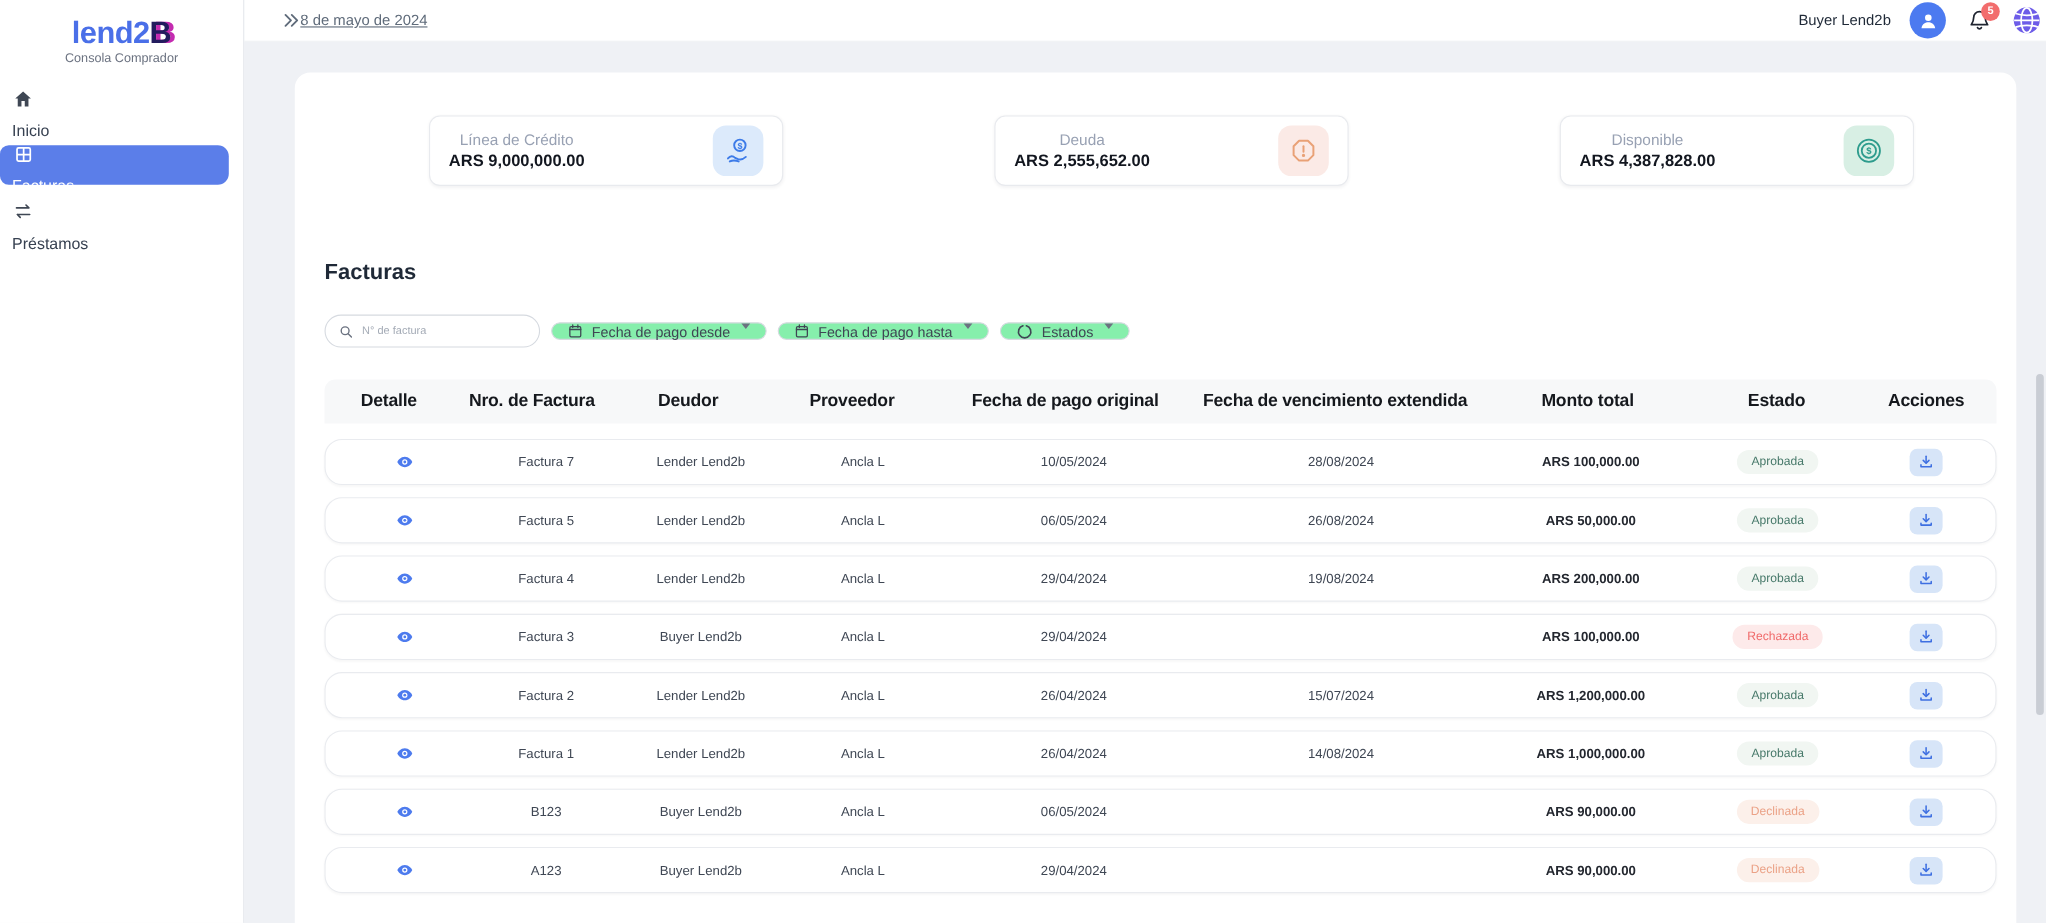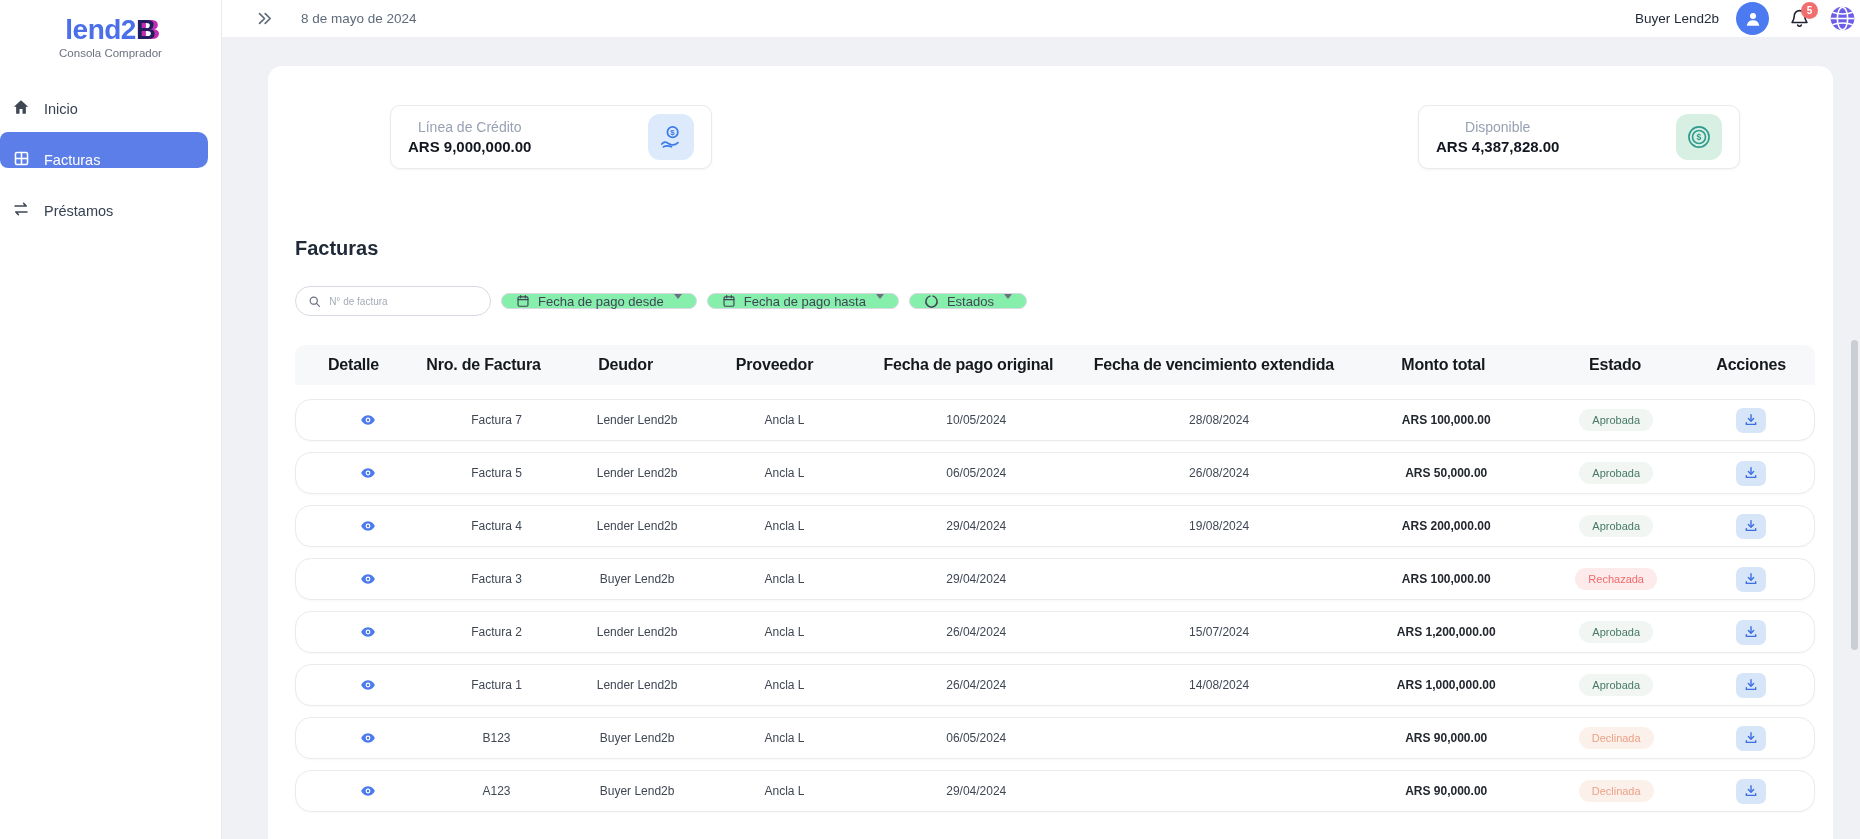--- a/index.html
+++ b/index.html
@@ -8,33 +8,33 @@
 
   
   .sidebar { position:absolute; left:0; top:0; width:222px; height:839px;
     background:#fff; border-right:1px solid #E7E9EE; z-index:5; }
   .logo-wrap { text-align:center; padding-top:14px; }
   .logo { font-size:28px; font-weight:800; letter-spacing:-0.5px; }
   .logo .l1 { color:#4A6FE8; }
   .logo .l2 { color:#231C5E; text-shadow:4px 0 0 #C42BB0; }
   .logo-sub { font-size:11.5px; color:#6B7280; margin-top:1px; }
   .nav { margin-top:22px; }
-  .nav-item { display:flex; align-items:flex-end; gap:13px; height:36px;
+  .nav-item { display:flex; align-items:flex-start; gap:13px; height:36px;
     padding-left:11px; margin-bottom:15px; font-size:14.5px; color:#374151;
-    cursor:pointer; }
+    cursor:pointer;flex-direction:column; }
   .nav-item .nicon { width:20px; height:20px; display:flex; align-items:center; justify-content:center; }
   .nav-item.active { background:#5B7EE9; color:#fff; width:208px;
     border-radius:8px 10px 10px 8px; }
 
   
   .topbar { position:absolute; left:222px; top:0; right:0; height:38px;
     background:#fff; display:flex; align-items:center; padding:0 10px 0 34px;
     border-bottom:1px solid #EEF0F3; z-index:4; }
   .collapse-btn { display:flex; align-items:center; cursor:pointer; }
-  .topbar-date { margin-left:28px; font-size:13.5px; color:#5F6B7A; }
+  .topbar-date { margin-left:0; font-size:13.5px; color:#5F6B7A;text-decoration:underline; }
   .topbar-right { margin-left:auto; display:flex; align-items:center; gap:17px; }
   .user-name { font-size:13.5px; color:#1F2937; font-weight:500; }
   .avatar { width:33px; height:33px; border-radius:50%; background:#4C7AF0;
     display:flex; align-items:center; justify-content:center; cursor:pointer; }
   .bell-wrap { position:relative; cursor:pointer; width:26px; height:26px;
     display:flex; align-items:center; justify-content:center; }
   .notif-badge { position:absolute; top:-4px; right:-6px; min-width:17px; height:17px;
     background:#F26D6D; color:#fff; border-radius:9px; font-size:10px; font-weight:700;
     display:flex; align-items:center; justify-content:center; padding:0 4px; }
   .globe-wrap { width:27px; height:27px; margin-right:-6px; cursor:pointer; }
@@ -186,20 +186,33 @@
           <svg width="26" height="26" viewBox="0 0 24 24" fill="none" stroke="#3D7BE8" stroke-width="1.6" stroke-linecap="round">
             <circle cx="13.5" cy="7.5" r="4.8"></circle>
             <text x="13.5" y="10.2" text-anchor="middle" font-size="7.5" fill="#3D7BE8" stroke="none" font-family="'Liberation Sans',sans-serif" font-weight="bold">$</text>
             <path d="M3.5 18.5 C5.5 16.2 7.5 16.2 9.5 18 L12 19 C14 19.7 16.5 19 18.5 17.2"></path>
             <path d="M5 21 C8 19.5 10 20 12.5 21"></path>
           </svg>
         </div>
       </div>
       <div class="scard">
         <div>
+          <div class="scard-title">Deuda</div>
+          <div class="scard-value">ARS 2,555,652.00</div>
+        </div>
+        <div class="icon-box" style="background:#FBEAE6">
+          <svg width="24" height="24" viewBox="0 0 24 24" fill="none" stroke="#E9A176" stroke-width="1.8" stroke-linecap="round" stroke-linejoin="round">
+            <path d="M8 3 H16 L21 8 V16 L16 21 H8 L3 16 V8 Z"></path>
+            <line x1="12" y1="8" x2="12" y2="13"></line>
+            <circle cx="12" cy="16.3" r="0.6" fill="#E9A176"></circle>
+          </svg>
+        </div>
+      </div>
+      <div class="scard">
+        <div>
           <div class="scard-title">Disponible</div>
           <div class="scard-value">ARS 4,387,828.00</div>
         </div>
         <div class="icon-box" style="background:#D8EFE4">
           <svg width="26" height="26" viewBox="0 0 24 24" fill="none" stroke="#2E9C8D" stroke-width="1.5">
             <circle cx="12" cy="12" r="9.3"></circle>
             <circle cx="12" cy="12" r="6"></circle>
             <text x="12" y="15" text-anchor="middle" font-size="8" fill="#2E9C8D" stroke="none" font-family="'Liberation Sans',sans-serif" font-weight="bold">$</text>
           </svg>
         </div>

